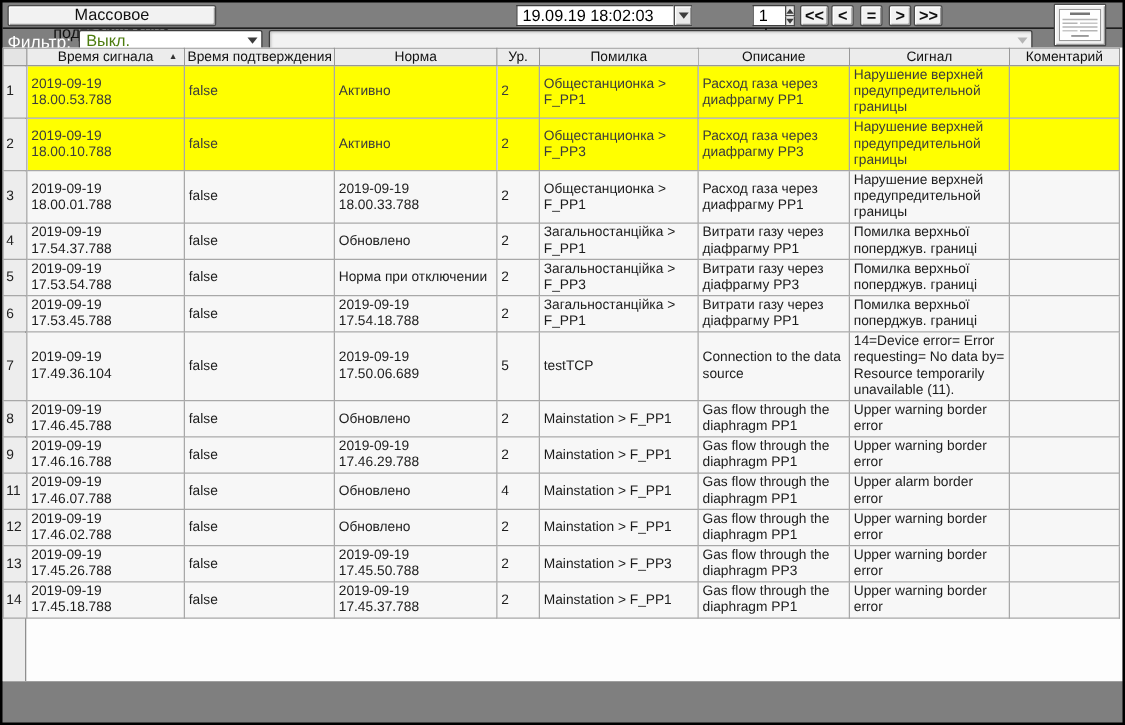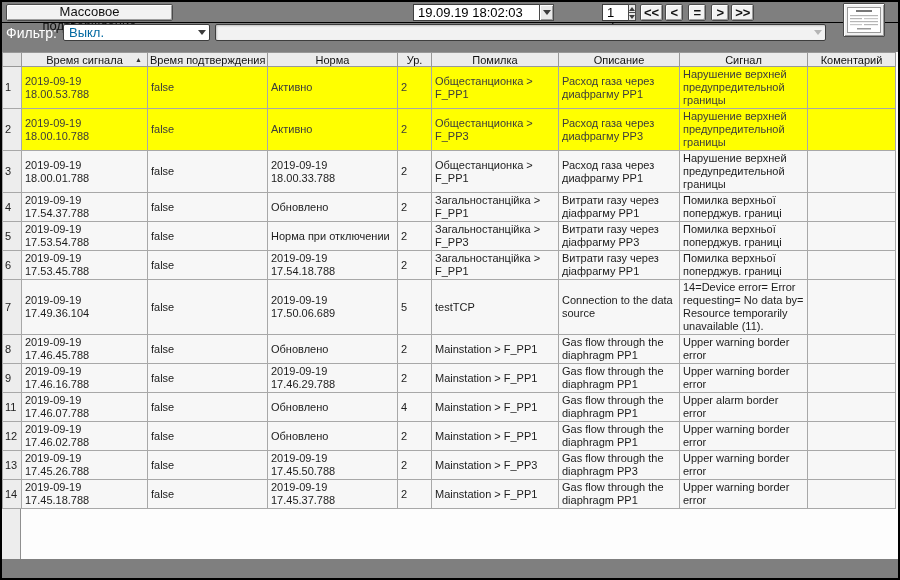--- a/index.html
+++ b/index.html
@@ -54,28 +54,28 @@
     background:#f0f0f0; border:1px solid #4a4a4a; border-radius:1px;
     box-shadow: inset 1px 1px 0 #fff, inset -1px -1px 0 #9c9c9c;
     display:flex; align-items:center; justify-content:center; z-index:5;
   }
   .sepline { position:absolute; left:0; top:20px; width:100%; height:1px; background:#000; }
   
   .filterlabel { position:absolute; left:4px; top:23px; font-size:14px; color:#ffffff; }
   .combo {
     position:absolute; height:17px; background:#fff; border:1px solid #3d3d3d;
     border-radius:2px; display:flex; align-items:center; justify-content:space-between;
-    font-size:13px; color:#0369a1; padding-left:5px;
+    font-size:13px; color:#4d7c0f; padding-left:5px;
   }
   .combo .arr { width:15px; height:100%; display:flex; align-items:center; justify-content:center; }
   #filterCombo { left:61px; top:22px; width:147px; }
   #queryCombo  { left:213px; top:22px; width:611px; background:#f2f2f2; box-shadow: inset 1px 1px 2px rgba(0,0,0,.2);}
   
   .viewport {
-    position:absolute; left:0; top:50px; width:896px; height:507px;
+    position:absolute; left:0; top:36px; width:896px; height:507px;
     background:#fdfdfd; overflow:hidden;
   }
   .gutterstrip { position:absolute; left:0; top:0; width:19px; height:100%; background:#ededed; border-right:1px solid #8f8f8f; }
   table { border-collapse:collapse; table-layout:fixed; width:893px; position:relative; }
   th {
     height:14px; background:#ececec; border:1px solid #989898;
     font-size:11px; font-weight:normal; color:#111; text-align:center;
     padding:0 2px; position:relative; white-space:nowrap; overflow:hidden;
   }
   td {

